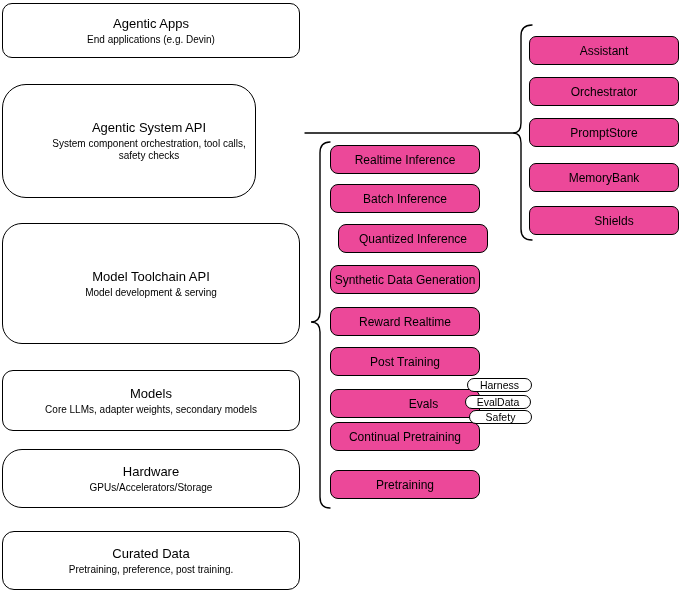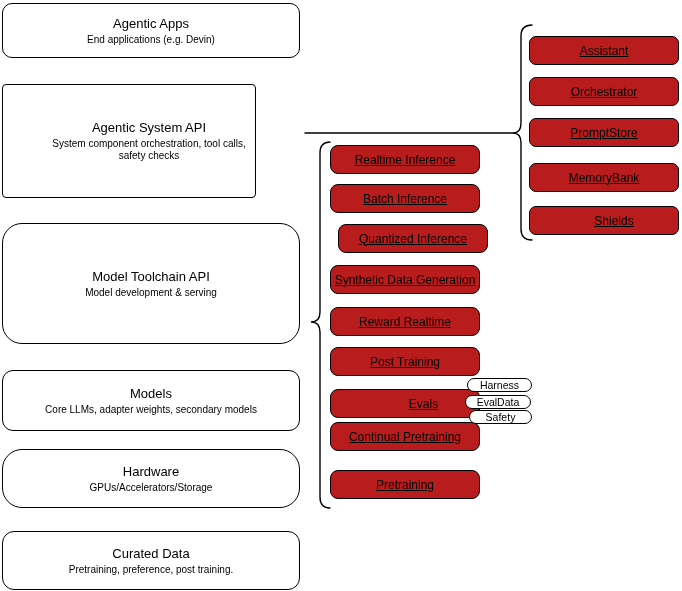--- a/index.html
+++ b/index.html
@@ -9,23 +9,23 @@
   }
   .overlay { position:absolute; left:0; top:0; width:682px; height:591px; z-index:0; pointer-events:none; }
   .node {
     position:absolute; box-sizing:border-box; background:#fff; border:1.4px solid #000;
     display:flex; flex-direction:column; align-items:center; justify-content:center;
     text-align:center; z-index:1;
   }
   .node .title    { font-size:13px; line-height:15px; }
   .node .subtitle { font-size:10px; line-height:12px; margin-top:3px; }
   .chip {
-    position:absolute; box-sizing:border-box; background:#b91c1c; border:1.4px solid #000;
+    position:absolute; box-sizing:border-box; background:#ec4899; border:1.4px solid #000;
     border-radius:8px; display:flex; align-items:center; justify-content:center;
-    font-size:12px; z-index:1;text-decoration:underline;
+    font-size:12px; z-index:1;
   }
   .rchip { border-radius:7px; }
   .pill {
     position:absolute; box-sizing:border-box; background:#fff; border:1.3px solid #000;
     border-radius:8px; display:flex; align-items:center; justify-content:center;
     font-size:10.5px; z-index:3;
   }
 </style>
 </head>
 <body>
@@ -36,21 +36,21 @@
     <path d="M 305 133 L 513 133"></path>
     <path d="M 532 25 Q 521 25 521 36 L 521 123 Q 521 133 513 133 Q 521 133 521 143 L 521 229 Q 521 240 532 240"></path>
     <path d="M 330 142 Q 320 142 320 153 L 320 312 Q 320 322 311 322 Q 320 322 320 332 L 320 497 Q 320 508 330 508"></path>
   </svg>
 
   <div class="node" style="left:2px; top:3px; width:298px; height:55px; border-radius:10px;">
     <div class="title">Agentic Apps</div>
     <div class="subtitle">End applications (e.g. Devin)</div>
   </div>
 
-  <div class="node" style="left:2px; top:84px; width:254px; height:114px; border-radius:4px;padding-left:40px;">
+  <div class="node" style="left:2px; top:84px; width:254px; height:114px; border-radius:24px;padding-left:40px;">
     <div class="title">Agentic System API</div>
     <div class="subtitle">System component orchestration, tool calls, safety checks</div>
   </div>
 
   <div class="node" style="left:2px; top:223px; width:298px; height:121px; border-radius:20px;">
     <div class="title">Model Toolchain API</div>
     <div class="subtitle">Model development &amp; serving</div>
   </div>
 
   <div class="node" style="left:2px; top:370px; width:298px; height:61px; border-radius:11px;">

